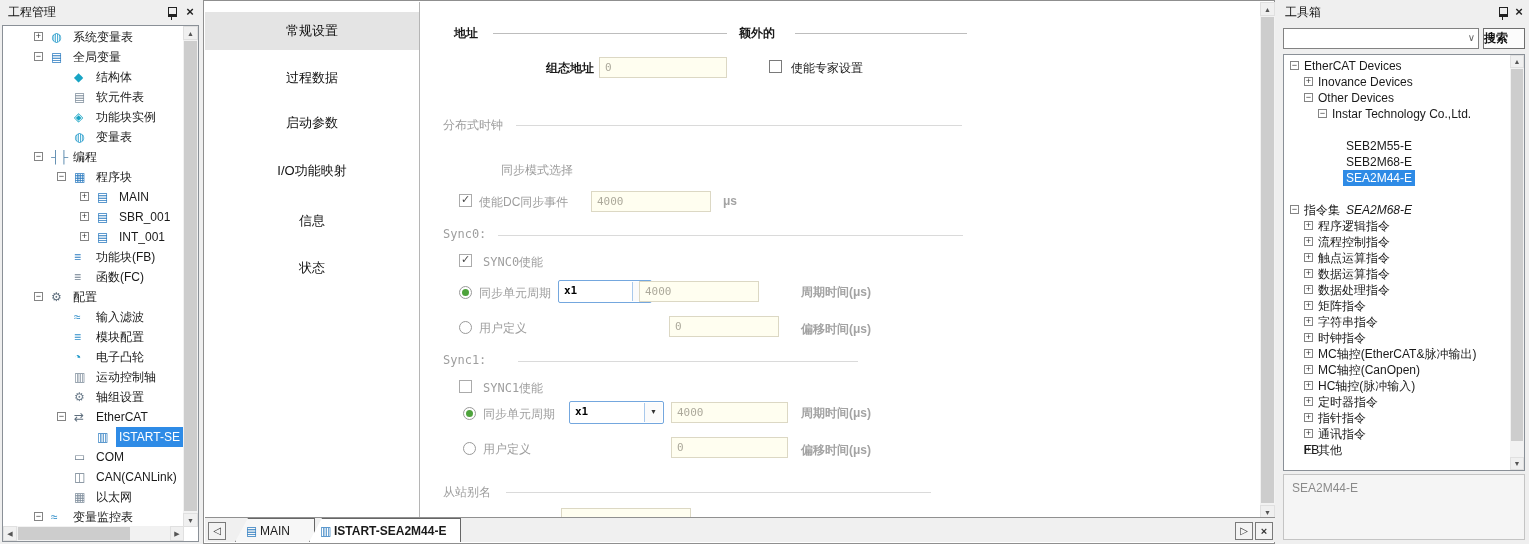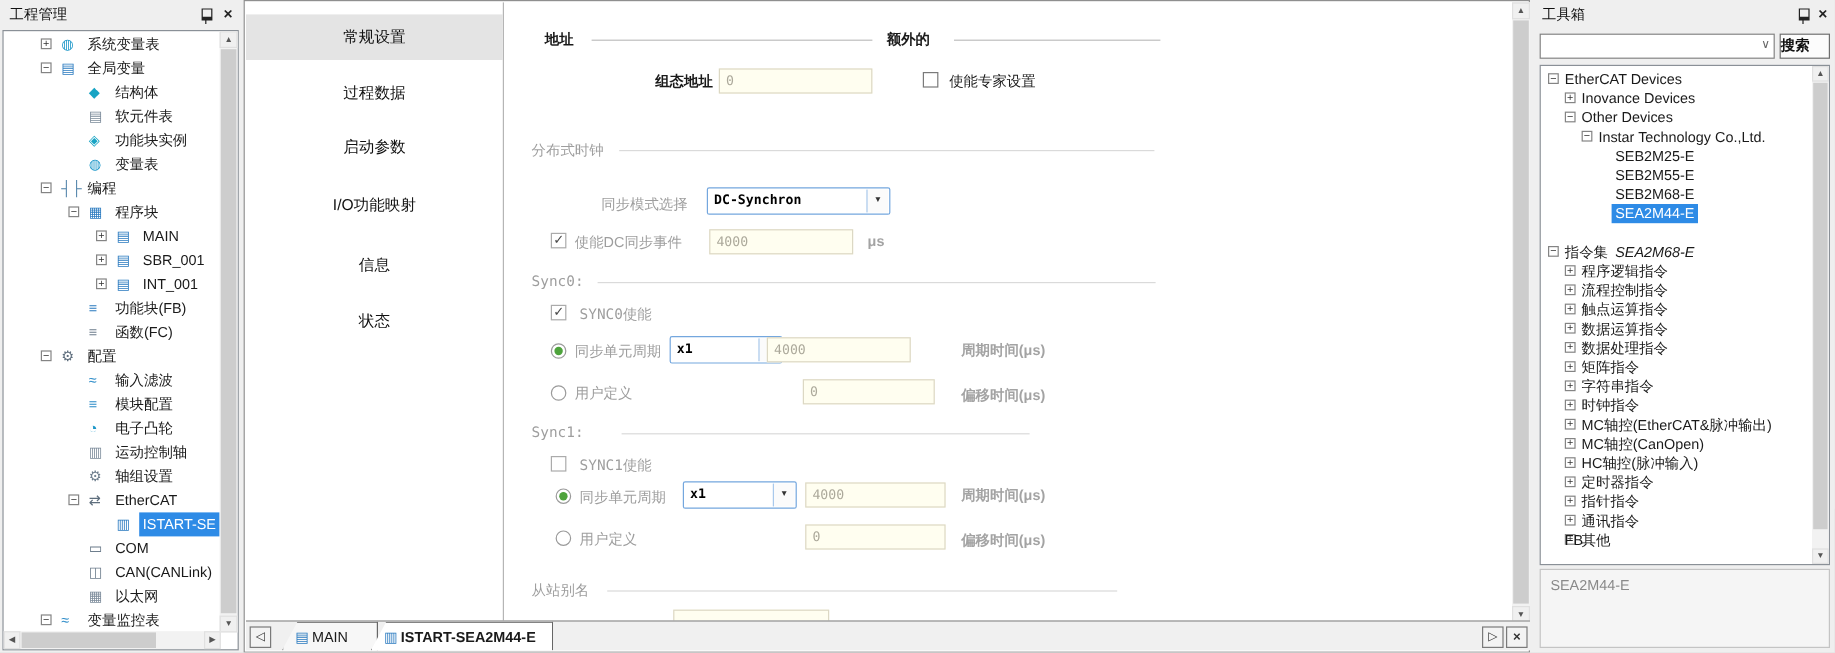--- a/index.html
+++ b/index.html
@@ -228,24 +228,20 @@
 
       <span class="abs seclabel" style="left:125px;top:58px">组态地址</span>
       <div class="field" style="left:178px;top:55px;width:128px;height:21px">0</div>
       <div class="cb" style="left:348px;top:58px"></div>
       <span class="abs" style="left:370px;top:58px">使能专家设置</span>
 
       <span class="abs dislabel" style="left:22px;top:115px">分布式时钟</span>
       <div class="hline dis" style="left:95px;top:123px;width:446px"></div>
 
       <span class="abs dislabel" style="left:80px;top:160px">同步模式选择</span>
-      <div class="combo" style="left:168px;top:154px;width:153px;height:23px">
-        <span class="ct">DC-Synchron</span>
-        <span class="cbtn">▼</span>
-      </div>
 
       <div class="cb checked dis" style="left:38px;top:192px"></div>
       <span class="abs dislabel" style="left:58px;top:192px">使能DC同步事件</span>
       <div class="field" style="left:170px;top:189px;width:120px;height:21px">4000</div>
       <span class="unit" style="left:302px;top:192px">μs</span>
 
       <span class="abs dislabel mono" style="left:22px;top:225px">Sync0:</span>
       <div class="hline dis" style="left:77px;top:233px;width:465px"></div>
       <div class="cb checked dis" style="left:38px;top:252px"></div>
       <span class="abs dislabel mono" style="left:62px;top:252px">SYNC0使能</span>
@@ -329,23 +325,20 @@
             <span class="tlabel" style="left: 31px;">Inovance Devices</span>
           </div>
           <div class="trow-r" style="top: 35px;">
             <span class="expbox" style="left: 20px;">−</span>
             <span class="tlabel" style="left: 31px;">Other Devices</span>
           </div>
           <div class="trow-r" style="top: 51px;">
             <span class="expbox" style="left: 34px;">−</span>
             <span class="tlabel" style="left: 45px;">Instar Technology Co.,Ltd.</span>
           </div>
-          <div class="trow-r" style="top: 67px;">
-            <span class="tlabel" style="left: 59px;">SEB2M25-E</span>
-          </div>
           <div class="trow-r" style="top: 83px;">
             <span class="tlabel" style="left: 59px;">SEB2M55-E</span>
           </div>
           <div class="trow-r" style="top: 99px;">
             <span class="tlabel" style="left: 59px;">SEB2M68-E</span>
           </div>
           <div class="trow-r" style="top: 115px;">
             <span class="tlabel sel" style="left: 59px;">SEA2M44-E</span>
           </div>
           <div class="trow-r" style="top: 147px; font-style: italic;">

